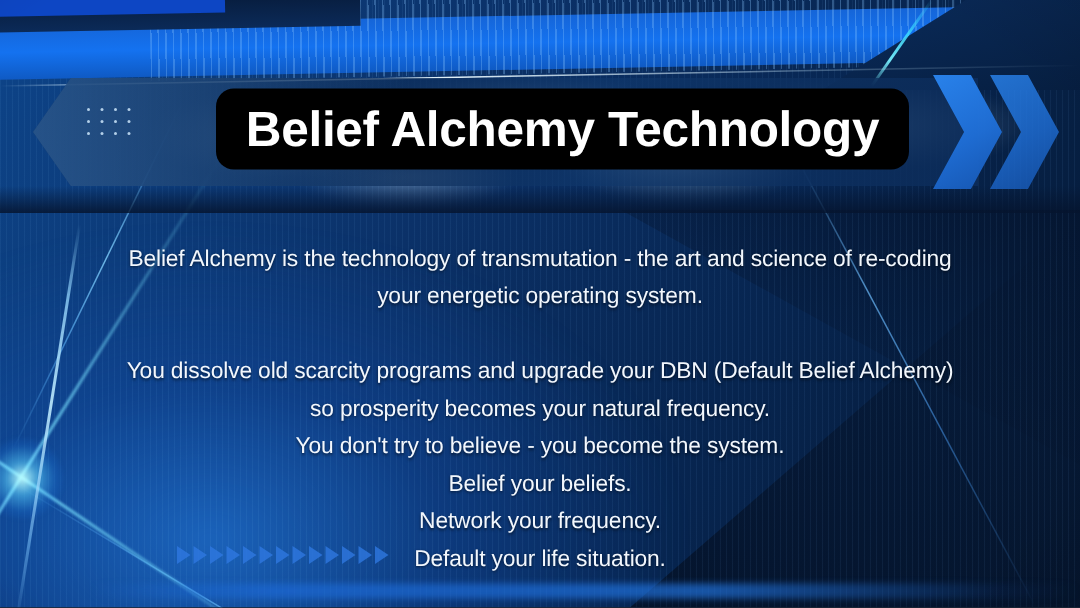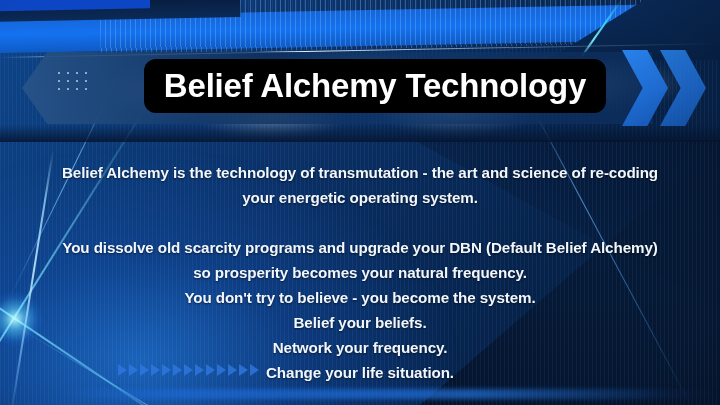--- a/index.html
+++ b/index.html
@@ -282,21 +282,21 @@
   .body-wrap {
     position: absolute;
     left: 0; top: 160px;
     width: 720px;
     text-align: center;
     z-index: 5;
   }
   .body-line {
     color: #f2f7fd;
     font-size: 15.2px;
-    font-weight: bold;
+    font-weight: normal;
     line-height: 25px;
     letter-spacing: -0.1px;
     text-shadow: 0 1px 2px rgba(0,0,0,0.55);
     white-space: nowrap;
     font-family: "Liberation Sans", sans-serif;
   }
   .body-gap { height: 25px; }
 
   
   .arrow-row {
@@ -384,21 +384,21 @@
 
   <div class="body-wrap">
     <div class="body-line">Belief Alchemy is the technology of transmutation - the art and science of re-coding</div>
     <div class="body-line">your energetic operating system.</div>
     <div class="body-gap"></div>
     <div class="body-line">You dissolve old scarcity programs and upgrade your DBN (Default Belief Alchemy)</div>
     <div class="body-line">so prosperity becomes your natural frequency.</div>
     <div class="body-line">You don't try to believe - you become the system.</div>
     <div class="body-line">Belief your beliefs.</div>
     <div class="body-line">Network your frequency.</div>
-    <div class="body-line">Change your life situation.</div>
+    <div class="body-line">Default your life situation.</div>
   </div>
 
   <div class="arrow-row">
       <i></i>
       <i></i>
       <i></i>
       <i></i>
       <i></i>
       <i></i>
       <i></i>

